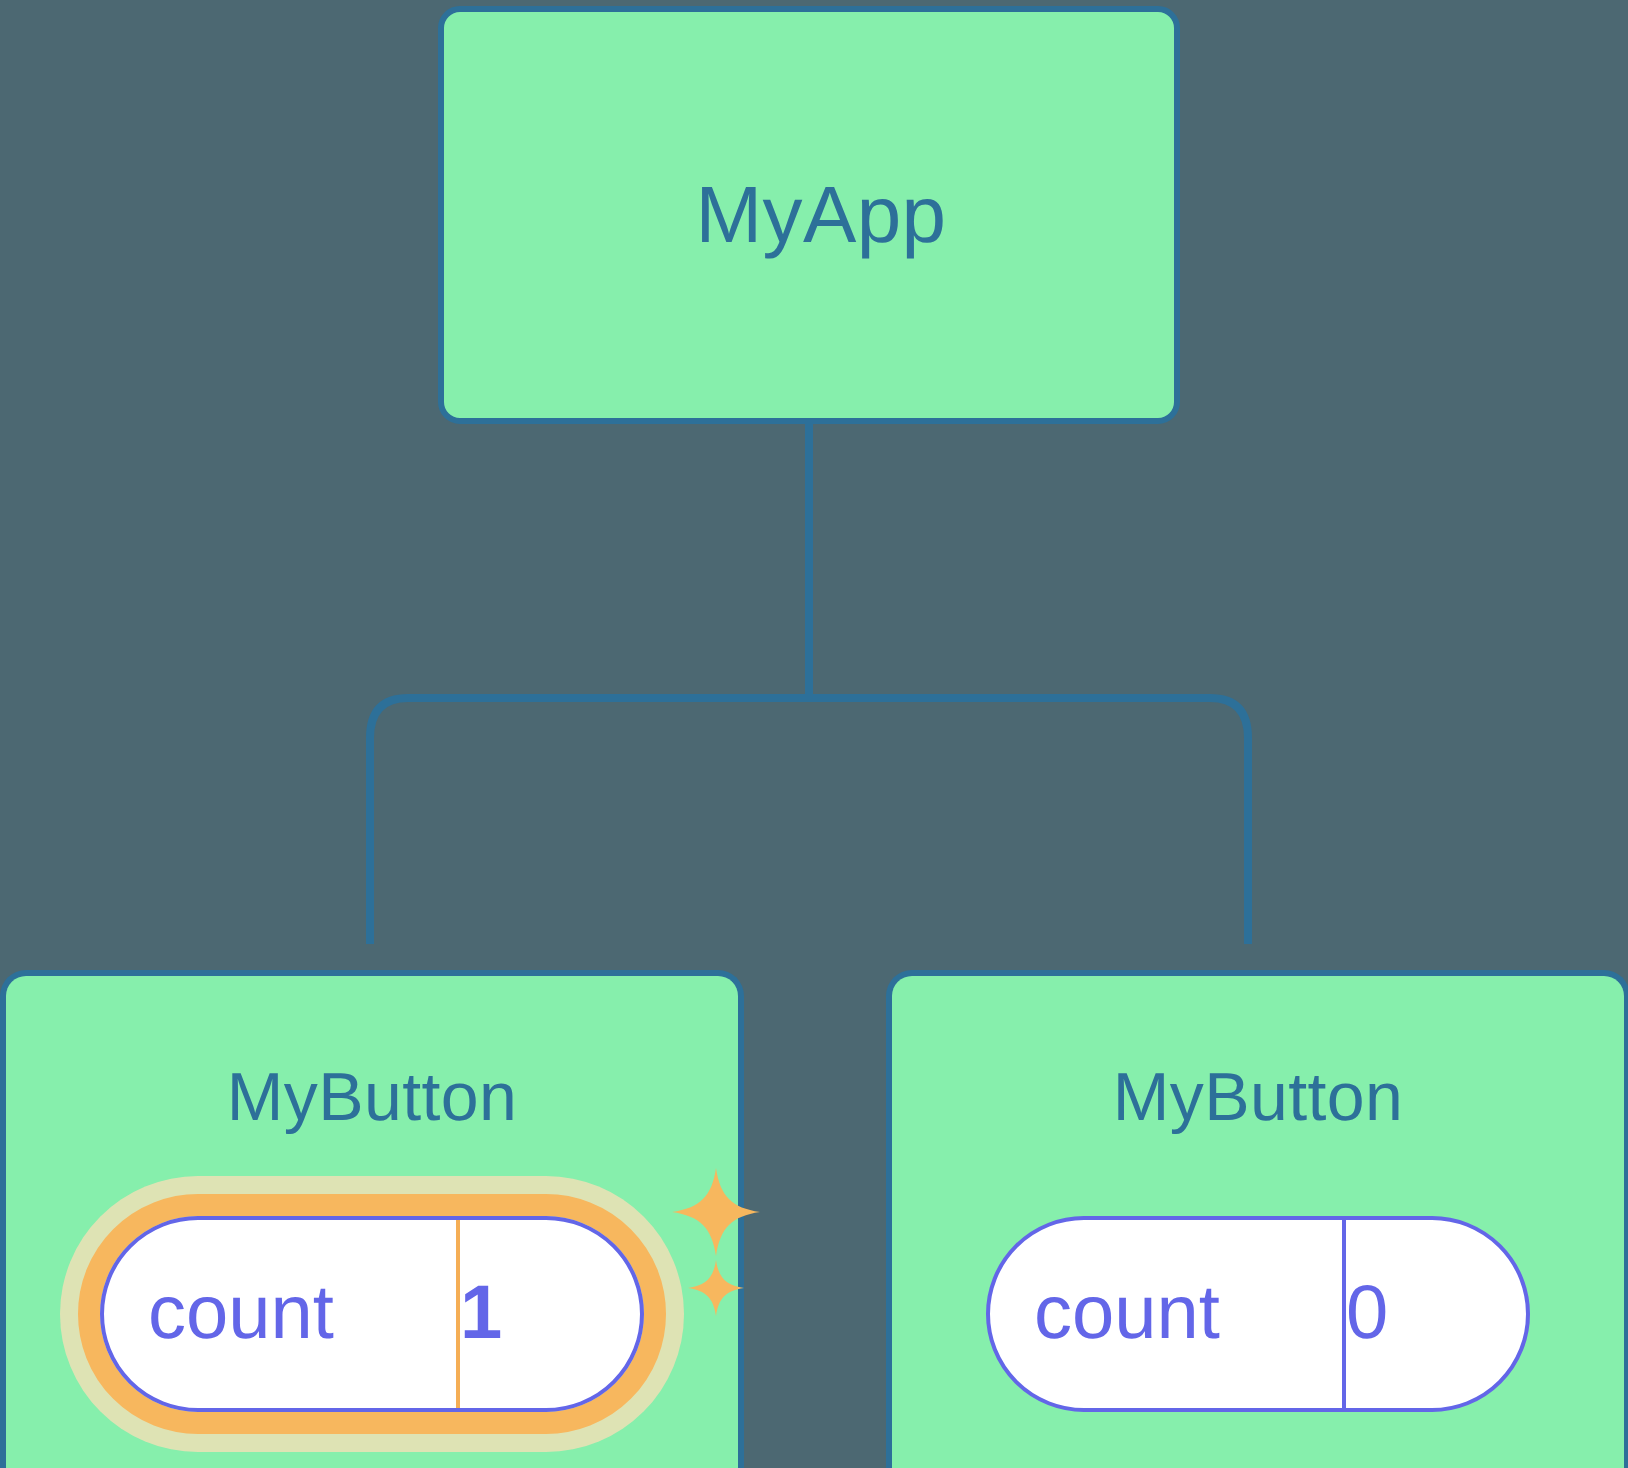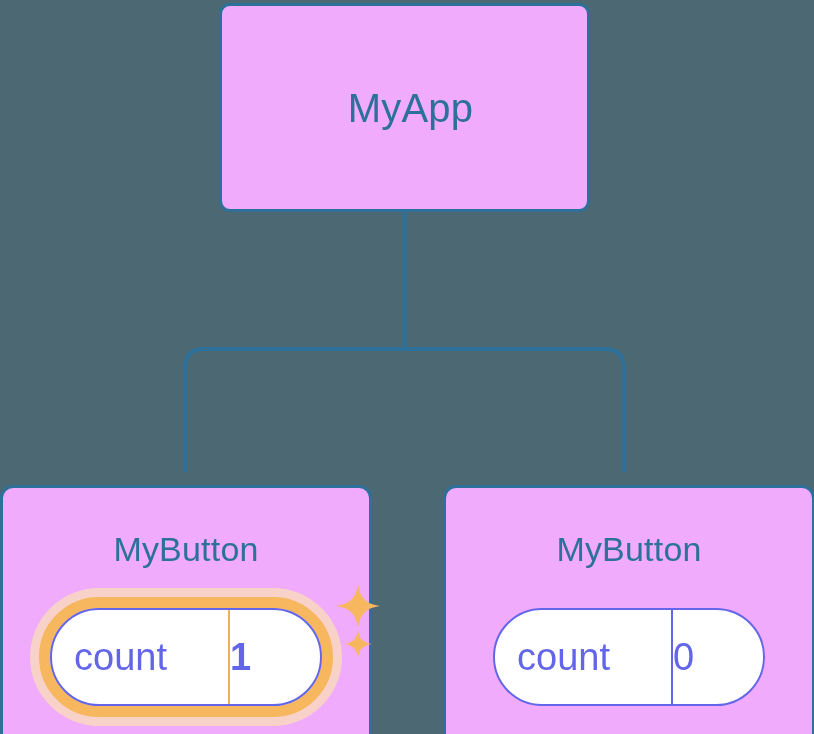--- a/index.html
+++ b/index.html
@@ -28,21 +28,21 @@
     top: 0;
     width: 814px;
     height: 734px;
     z-index: 1;
   }
 
   
   .node-card {
     position: absolute;
     z-index: 2;
-    background: #f0abfc;
+    background: #86efac;
     border: 3px solid #2d7099;
     border-radius: 13px;
     box-sizing: border-box;
     padding-left: 12px;
   }
 
   .node-root {
     left: 219px;
     top: 3px;
     width: 371px;

